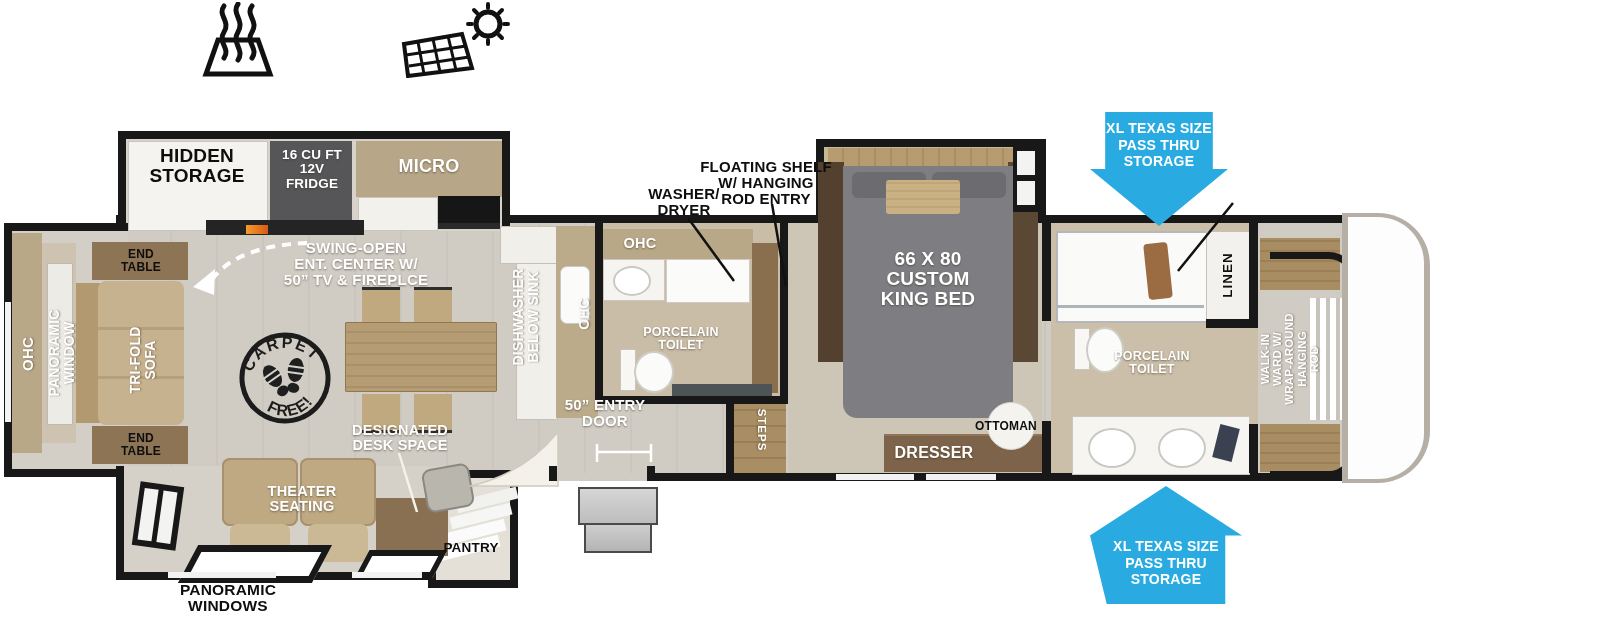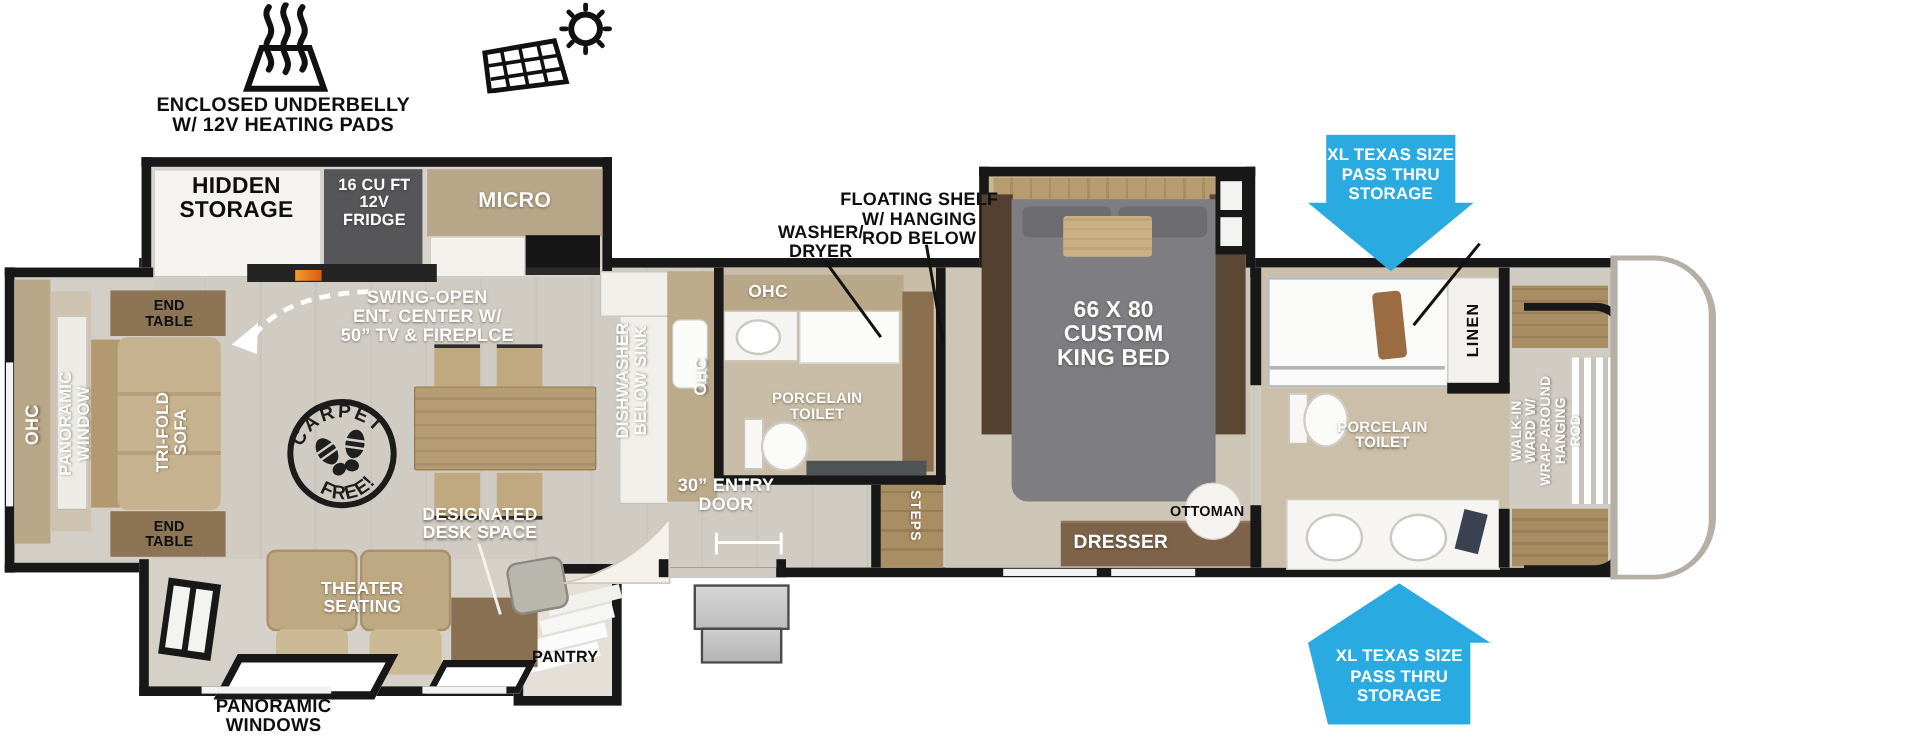--- a/index.html
+++ b/index.html
@@ -27,22 +27,20 @@
 <body>
 
 <div class="canvas">
 
   <svg class="abs" style="left:190px;top:2px;z-index:5" width="96" height="80" viewBox="0 0 96 80">
     <path d="M28 38 L68 38 L80 72 L16 72 Z" fill="none" stroke="#111" stroke-width="5"></path>
     <path d="M34 4 c-7 9 7 15 0 26 c-7 11 7 16 0 26" fill="none" stroke="#111" stroke-width="5" stroke-linecap="round"></path>
     <path d="M48 2 c-7 10 7 16 0 28 c-7 12 7 17 0 28" fill="none" stroke="#111" stroke-width="5" stroke-linecap="round"></path>
     <path d="M62 4 c-7 9 7 15 0 26 c-7 11 7 16 0 26" fill="none" stroke="#111" stroke-width="5" stroke-linecap="round"></path>
   </svg>
-  <div class="lblC b" style="left:236px;top:97px;width:230px;font-size:16.5px;">ENCLOSED UNDERBELLY
-W/ 12V HEATING PADS</div>
 
   <svg class="abs" style="left:396px;top:2px;z-index:5" width="116" height="76" viewBox="0 0 116 76">
     <circle cx="92" cy="22" r="12" fill="none" stroke="#111" stroke-width="5"></circle>
     <g stroke="#111" stroke-width="4" stroke-linecap="round">
       <line x1="92" y1="2" x2="92" y2="6"></line>
         <line x1="92" y1="38" x2="92" y2="42"></line>
       <line x1="72" y1="22" x2="76" y2="22"></line>
         <line x1="108" y1="22" x2="112" y2="22"></line>
       <line x1="78" y1="8" x2="81" y2="11"></line>
         <line x1="103" y1="33" x2="106" y2="36"></line>
@@ -251,21 +249,21 @@
   <div class="vlblC w" style="left:62px;top:353px;font-size:14px;">PANORAMIC
 WINDOW</div>
   <div class="vlblC w" style="left:143px;top:360px;font-size:14px;">TRI-FOLD
 SOFA</div>
   <div class="vlblC w" style="left:526px;top:317px;font-size:14px;">DISHWASHER
 BELOW SINK</div>
   <div class="vlblC w" style="left:584px;top:314px;font-size:14px;">OHC</div>
   <div class="lblC w" style="left:640px;top:244px;font-size:14.5px;">OHC</div>
   <div class="lblC w" style="left:681px;top:339px;font-size:12.5px;">PORCELAIN
 TOILET</div>
-  <div class="lblC w" style="left:605px;top:413px;font-size:15px;">30” ENTRY
+  <div class="lblC w" style="left:605px;top:413px;font-size:15px;">50” ENTRY
 DOOR</div>
   <div class="vlblC90 w" style="left:762px;top:430px;font-size:11.5px;letter-spacing:1px;">STEPS</div>
   <div class="lblC w" style="left:928px;top:279px;font-size:19px;">66 X 80
 CUSTOM
 KING BED</div>
   <div class="lblC w" style="left:934px;top:453px;font-size:16px;">DRESSER</div>
   <div class="lblC b" style="left:1006px;top:426px;font-size:12px;">OTTOMAN</div>
   <div class="vlblC b" style="left:1228px;top:275px;font-size:13.5px;letter-spacing:1px;">LINEN</div>
   <div class="lblC w" style="left:1152px;top:363px;font-size:12.5px;">PORCELAIN
 TOILET</div>
@@ -277,17 +275,17 @@
   <div class="lblC w" style="left:400px;top:438px;font-size:14.5px;">DESIGNATED
 DESK SPACE</div>
   <div class="lblC w" style="left:302px;top:499px;font-size:14.5px;">THEATER
 SEATING</div>
   <div class="lblC b" style="left:471px;top:548px;font-size:13.5px;z-index:41;">PANTRY</div>
 
   <div class="lblC b" style="left:684px;top:202px;font-size:15px;">WASHER/
 DRYER</div>
   <div class="lblC b" style="left:766px;top:183px;font-size:15px;">FLOATING SHELF
 W/ HANGING
-ROD BELOW</div>
+ROD ENTRY</div>
   <div class="lblC b" style="left:228px;top:598px;font-size:15.5px;">PANORAMIC
 WINDOWS</div>
 
 </div>
 
 </body></html>

